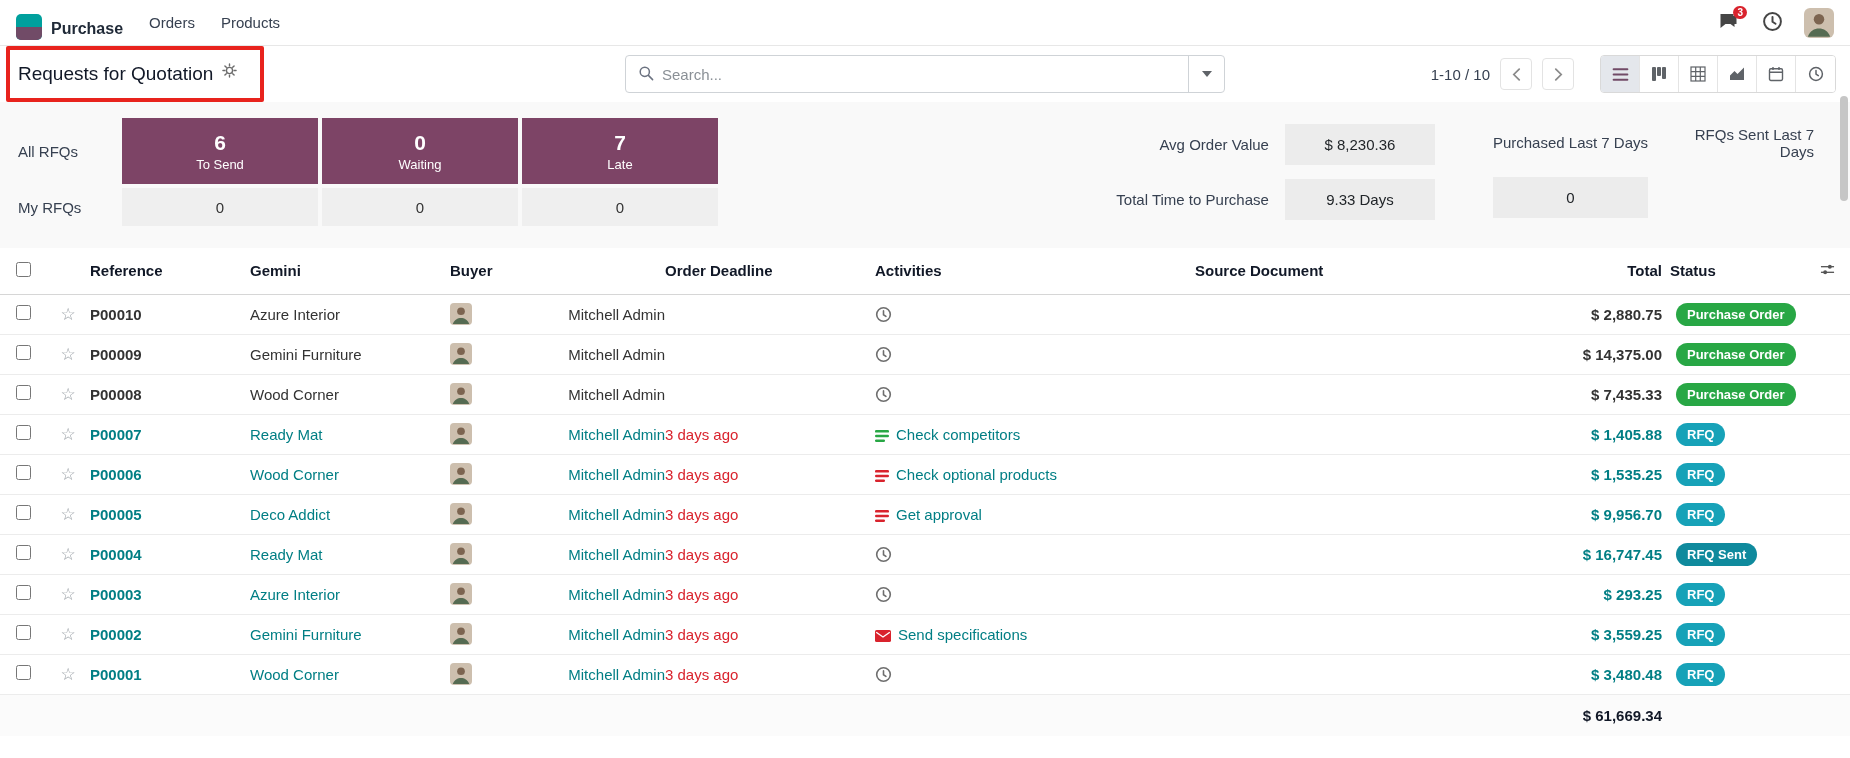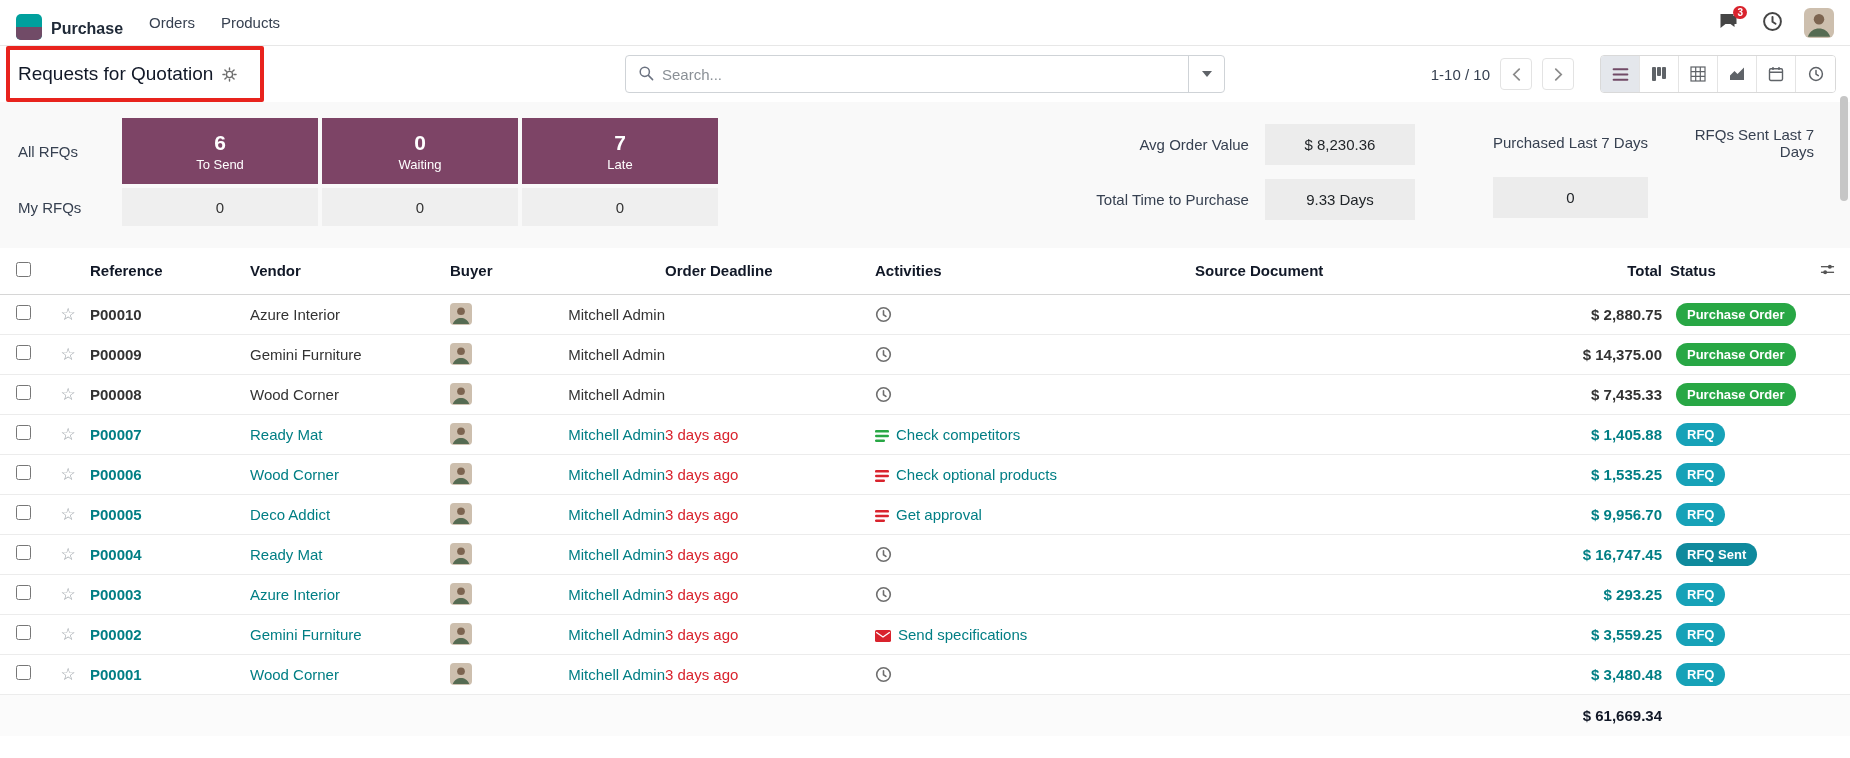--- a/index.html
+++ b/index.html
@@ -15,21 +15,21 @@
   .nav-menu { color:#374151; font-size:15px; cursor:pointer; }
   .nav-right { display:flex; align-items:center; gap:20px; }
   .systray-icon { position:relative; width:24px; height:24px; display:flex; align-items:center; justify-content:center; cursor:pointer; }
   .msg-badge { position:absolute; top:-5px; right:-7px; background:var(--c-red,#d9232d); color:#fff;
     font-size:10px; font-weight:700; padding:1px 4px; border-radius:8px; line-height:11px; }
   .avatar-lg { width:30px; height:30px; border-radius:6px; overflow:hidden; cursor:pointer; }
 
   
   .control-panel { height:56px; position:relative; display:flex; align-items:center;
     justify-content:space-between; background:#fff; padding:0 14px 0 18px; }
-  .cp-title-wrap { display:flex; align-items:flex-end; gap:9px; }
+  .cp-title-wrap { display:flex; align-items:flex-start; gap:9px; }
   .cp-title { font-size:19px; color:#111827; }
   .gear-btn { display:flex; align-items:center; cursor:pointer; }
   .search-box { position:absolute; left:50%; transform:translateX(-50%); width:600px; height:38px;
     border:1px solid #cfd3d7; border-radius:4px; display:flex; align-items:center; background:#fff; }
   .search-main { flex:1; display:flex; align-items:center; gap:8px; padding:0 12px; }
   .search-main input { border:none; outline:none; flex:1; font-size:15px; font-family:inherit; color:#333; }
   .search-main input::placeholder { color:#8a9096; }
   .search-caret-btn { width:36px; height:100%; border-left:1px solid #cfd3d7; display:flex;
     align-items:center; justify-content:center; cursor:pointer; }
   .caret-down { width:0; height:0; border-left:5px solid transparent; border-right:5px solid transparent;
@@ -53,21 +53,21 @@
   .dashboard { background:#f9f9f9; padding:16px 36px 22px 0; display:flex;
     justify-content:space-between; align-items:center; }
   .dash-left { display:grid; grid-template-columns:118px repeat(3,196px); gap:4px; align-items:stretch; }
   .dash-filter-label { display:flex; align-items:center; padding-left:18px; color:#374151; cursor:pointer; }
   .big-box { background:var(--c-box,#7d4466); color:#fff; height:66px; display:flex; flex-direction:column;
     align-items:center; justify-content:center; cursor:pointer; }
   .big-box .num { font-size:21px; font-weight:700; line-height:24px; }
   .big-box .lbl { font-size:13px; margin-top:2px; }
   .small-box { background:#efefef; color:#333; height:38px; display:flex; align-items:center;
     justify-content:center; cursor:pointer; }
-  .stats { display:flex; gap:78px; }
+  .stats { display:flex; gap:58px; }
   .stat-col { display:grid; grid-template-columns:auto 150px; gap:14px 16px; align-items:center; }
   .stat-label { text-align:right; color:#374151; }
   .stat-value { background:#ececec; text-align:center; padding:12px 6px; color:#212529; cursor:pointer; }
 
   
   table { width:100%; border-collapse:collapse; table-layout:fixed; background:#fff; }
   col.c-check{width:46px;} col.c-star{width:44px;} col.c-ref{width:160px;} col.c-vendor{width:200px;}
   col.c-buyer{width:215px;} col.c-deadline{width:210px;} col.c-act{width:320px;} col.c-src{width:300px;}
   col.c-total{width:175px;} col.c-status{width:135px;} col.c-opt{width:45px;}
   thead th { height:46px; text-align:left; font-weight:700; color:#111827; font-size:15px;
@@ -299,21 +299,21 @@
       <col class="c-src">
       <col class="c-total">
       <col class="c-status">
       <col class="c-opt">
   </colgroup>
   <thead>
     <tr>
       <th class="th-check"><input type="checkbox" style=""></th>
       <th></th>
       <th>Reference</th>
-      <th>Vendor</th>
+      <th>Gemini</th>
       <th>Buyer</th>
       <th>Order Deadline</th>
       <th>Activities</th>
       <th>Source Document</th>
       <th class="th-total">Total</th>
       <th>Status</th>
       <th style="text-align:center;">
         <span>
           <svg width="17" height="15" viewBox="0 0 16 16">
               <g stroke="#555" stroke-width="1.4">

